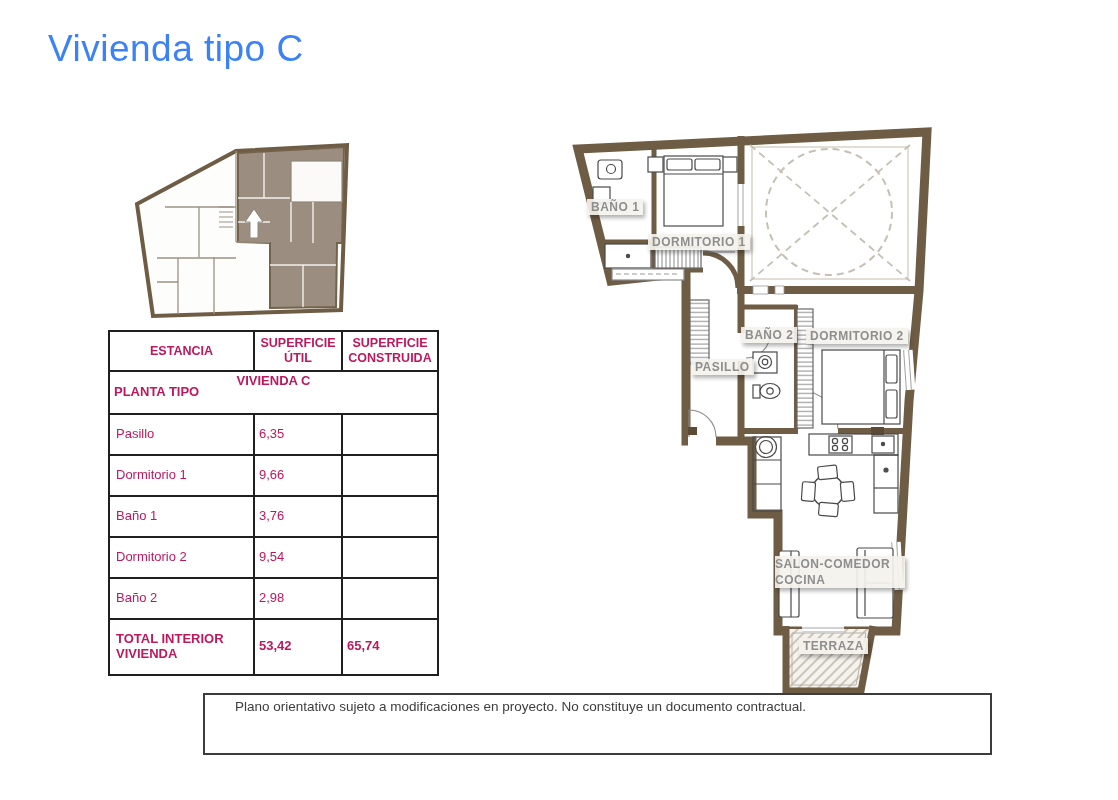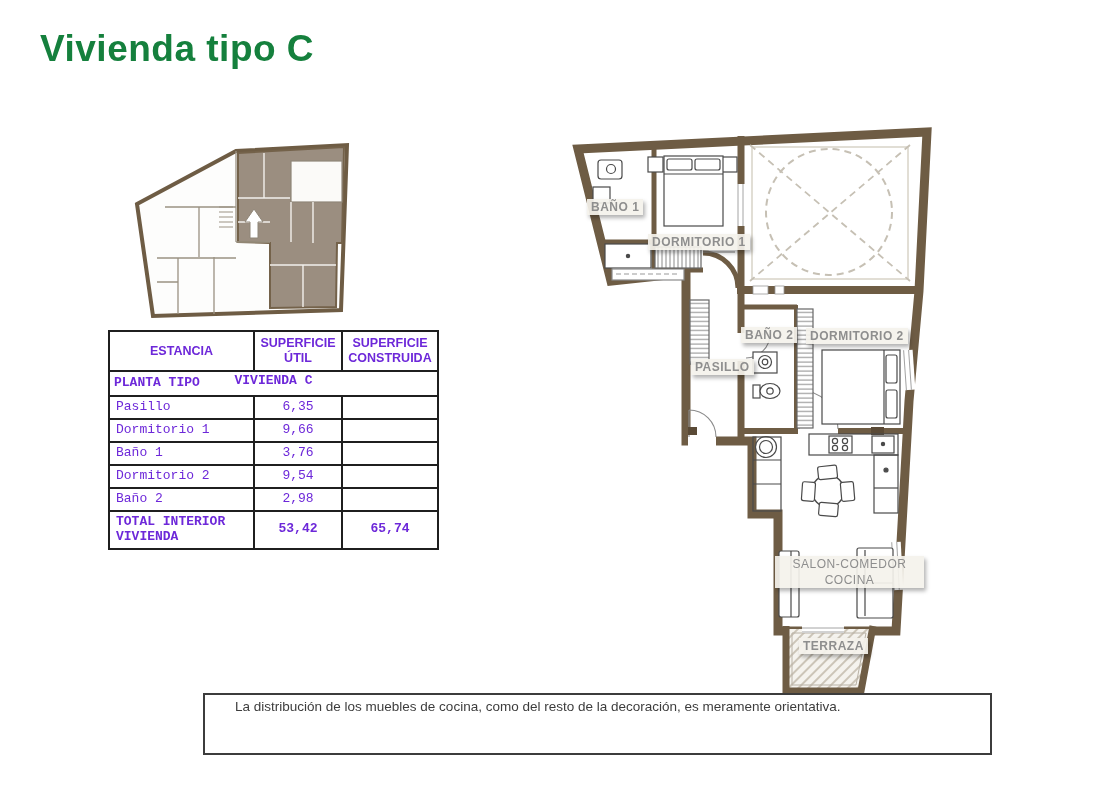--- a/index.html
+++ b/index.html
@@ -1,41 +1,41 @@
 <!DOCTYPE html>
 <html><head>
 <meta charset="utf-8">
 <style>
   html,body{margin:0;padding:0;background:#ffffff;}
   body{width:1118px;height:800px;position:relative;overflow:hidden;
        font-family:"Liberation Sans",sans-serif;color:#2d2d2d;}
 
   
-  .page-title{position:absolute;left:40px;top:28px;font-size:37px;font-weight:700;
-              letter-spacing:.5px;color:#15803d;}
+  .page-title{position:absolute;left:48px;top:28px;font-size:37px;font-weight:400;
+              letter-spacing:.5px;color:#3b82f6;}
 
   
   .surface-table{position:absolute;left:108px;top:330px;border-collapse:collapse;
-                 table-layout:fixed;width:329px;font-size:13px;color:#6d28d9;}
+                 table-layout:fixed;width:329px;font-size:13px;color:#be185d;}
   .surface-table th,.surface-table td{border:2px solid #1f1f1f;vertical-align:middle;}
   .surface-table th{font-size:12.5px;font-weight:bold;text-align:center;
                     padding:4px 2px;line-height:1.2;height:30px;}
-  .surface-table td{padding:3px 4px;line-height:1.15;font-family:Liberation Mono, monospace;}
+  .surface-table td{padding:12px 4px;line-height:1.15;}
   td.c-label{text-align:left;padding-left:6px;}
-  td.c-num{text-align:center;}
+  td.c-num{text-align:left;}
   tr.bold{font-weight:bold;}
   .planta-cell{position:relative;font-weight:bold;height:17px;padding:2px 4px;}
   .planta-center{position:absolute;left:0;right:0;text-align:center;top:2px;}
 
   
   .room-label{position:absolute;font-size:12px;font-weight:bold;color:#8e8e8e;
               letter-spacing:.5px;background:rgba(244,242,236,.92);padding:1px 4px;
               box-shadow:2px 3px 4px rgba(0,0,0,.30);white-space:nowrap;z-index:5;}
-  .salon-label{position:absolute;left:775px;top:556px;width:149px;text-align:center;
-               font-size:12px;font-weight:normal;color:#8e8e8e;letter-spacing:.5px;
+  .salon-label{position:absolute;left:775px;top:556px;width:130px;
+               font-size:12px;font-weight:bold;color:#8e8e8e;letter-spacing:.5px;
                background:rgba(244,242,236,.92);box-shadow:2px 3px 4px rgba(0,0,0,.30);
                line-height:16px;z-index:5;}
 
   
   .disclaimer-box{position:absolute;left:203px;top:693px;width:755px;height:52px;
                   border:2px solid #3c3c3c;padding:3px 0 3px 30px;
                   font-size:13.5px;line-height:18px;color:#3d3d3d;}
 
   svg{position:absolute;}
 </style>
@@ -258,14 +258,14 @@
 <div class="room-label" style="left:691px;top:359px">PASILLO</div>
 <div class="room-label" style="left:741px;top:327px">BAÑO 2</div>
 <div class="room-label" style="left:806px;top:328px">DORMITORIO 2</div>
 <div class="salon-label">
   <span>SALON-COMEDOR</span><br>
   <span>COCINA</span>
 </div>
 <div class="room-label" style="left:799px;top:638px">TERRAZA</div>
 
 <div class="disclaimer-box">
-    <div>La distribución de los muebles de cocina, como del resto de la decoración, es meramente orientativa.</div>
+    <div>Plano orientativo sujeto a modificaciones en proyecto. No constituye un documento contractual.</div>
   </div>
 
 </body></html>

